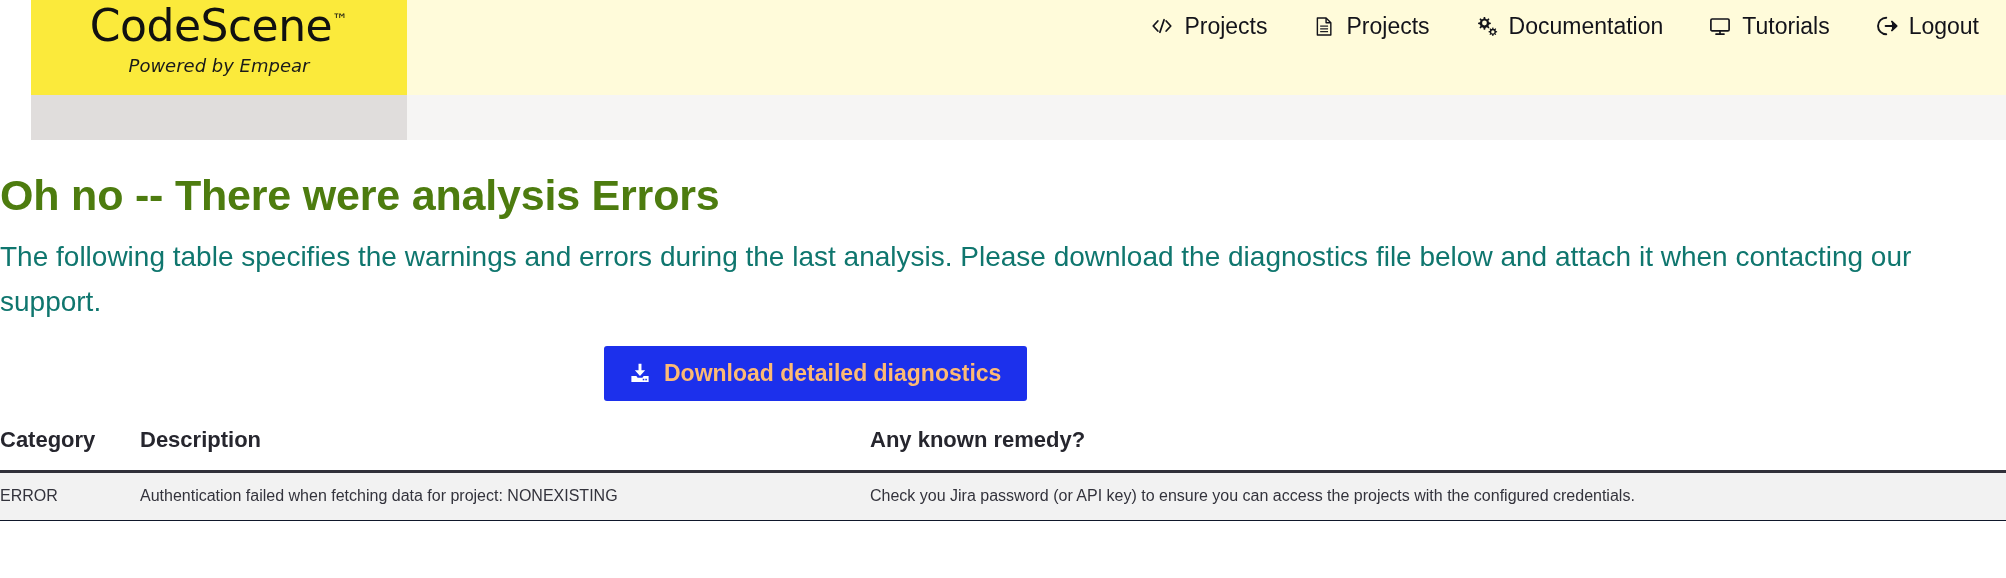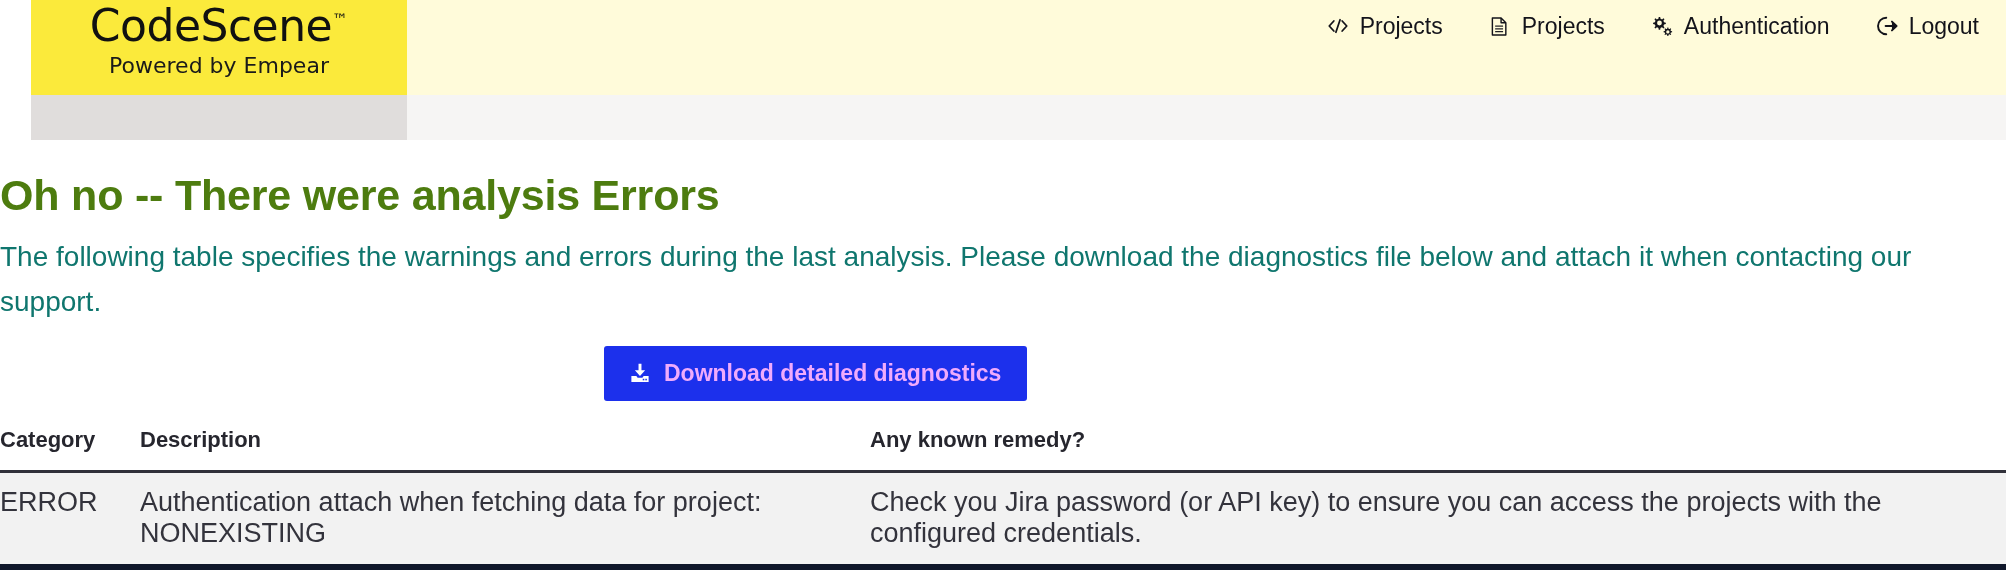--- a/index.html
+++ b/index.html
@@ -52,25 +52,26 @@
     white-space: nowrap;
   }
   .brand-tm {
     font-size: 16px;
     vertical-align: super;
     line-height: 1;
     letter-spacing: 0;
   }
   .brand-tagline {
     font-family: "DejaVu Sans", sans-serif;
-    font-size: 22px;
+    font-size: 18px;
     color: #1a1a1a;
     line-height: 22px;
     margin-top: 4px;
     white-space: nowrap;
+    font-style: italic;
   }
 
   .nav-items {
     flex: 1 1 auto;
     display: flex;
     align-items: flex-start;
     justify-content: flex-end;
     padding-top: 12px;
     padding-right: 36px;
     gap: 0px;
@@ -144,21 +145,21 @@
     display: flex;
     justify-content: flex-start;
     padding-top: 22px;
     padding-left: 604px;
   }
   .btn-download {
     display: inline-flex;
     align-items: center;
     gap: 12px;
     background: #1c30ec;
-    color: #f0abfc;
+    color: #fdba74;
     border: none;
     border-radius: 3px;
     font-family: "Liberation Sans", sans-serif;
     font-size: 23px;
     font-weight: bold;
     line-height: 28px;
     padding: 13px 26px 14px 24px;
     cursor: pointer;
     white-space: nowrap;
   }
@@ -181,26 +182,26 @@
     text-align: left;
     font-size: 22px;
     font-weight: bold;
     color: #26262e;
     padding: 6px 0 17px 0;
     border-bottom: 3px solid #31313a;
     vertical-align: bottom;
   }
   .err-table td {
     text-align: left;
-    font-size: 27px;
+    font-size: 16px;
     font-weight: 400;
     color: #33333c;
     padding: 14px 0 15px 0;
     background: #f2f2f2;
-    border-bottom: 6px solid #0f172a;
+    border-bottom: 1px solid #0f172a;
     vertical-align: top;
   }
   .col-category { width: 130px; padding-left: 0; }
   .col-description { width: 730px; }
   .col-remedy { width: auto; }
   .err-table th.col-description,
   .err-table td.col-description { padding-left: 10px; }
   .err-table th.col-remedy,
   .err-table td.col-remedy { padding-left: 0px; }
 </style>
@@ -244,23 +245,33 @@
 
       <a class="nav-item">
         <span class="nico">
           <svg viewBox="0 0 26 24" width="26" height="23" fill="#13131a">
             <path d="M9.6 2.1 l1.5 0 0.35 1.9 a5.4 5.4 0 0 1 1.55 0.64 l1.55 -1.15 1.05 1.05 -1.15 1.55 a5.4 5.4 0 0 1 0.64 1.55 l1.9 0.35 0 1.5 -1.9 0.35 a5.4 5.4 0 0 1 -0.64 1.55 l1.15 1.55 -1.05 1.05 -1.55 -1.15 a5.4 5.4 0 0 1 -1.55 0.64 l-0.35 1.9 -1.5 0 -0.35 -1.9 a5.4 5.4 0 0 1 -1.55 -0.64 l-1.55 1.15 -1.05 -1.05 1.15 -1.55 a5.4 5.4 0 0 1 -0.64 -1.55 l-1.9 -0.35 0 -1.5 1.9 -0.35 a5.4 5.4 0 0 1 0.64 -1.55 l-1.15 -1.55 1.05 -1.05 1.55 1.15 a5.4 5.4 0 0 1 1.55 -0.64 z"></path>
             <circle cx="10.35" cy="8.35" r="2.5" fill="#fffbda"></circle>
             <path d="M18.6 13.0 l1.0 0 0.24 1.28 a3.7 3.7 0 0 1 1.04 0.43 l1.04 -0.78 0.71 0.71 -0.78 1.04 a3.7 3.7 0 0 1 0.43 1.04 l1.28 0.24 0 1.0 -1.28 0.24 a3.7 3.7 0 0 1 -0.43 1.04 l0.78 1.04 -0.71 0.71 -1.04 -0.78 a3.7 3.7 0 0 1 -1.04 0.43 l-0.24 1.28 -1.0 0 -0.24 -1.28 a3.7 3.7 0 0 1 -1.04 -0.43 l-1.04 0.78 -0.71 -0.71 0.78 -1.04 a3.7 3.7 0 0 1 -0.43 -1.04 l-1.28 -0.24 0 -1.0 1.28 -0.24 a3.7 3.7 0 0 1 0.43 -1.04 l-0.78 -1.04 0.71 -0.71 1.04 0.78 a3.7 3.7 0 0 1 1.04 -0.43 z"></path>
             <circle cx="19.1" cy="17.68" r="1.72" fill="#fffbda"></circle>
           </svg>
         </span>
-        <span class="nav-item-label">Authentication</span>
-      </a>
-
+        <span class="nav-item-label">Documentation</span>
+      </a>
+
+      <a class="nav-item">
+        <span class="nico">
+          <svg viewBox="0 0 24 24" width="24" height="21" fill="none" stroke="#13131a" stroke-width="1.9" stroke-linejoin="round">
+            <rect x="1.6" y="3.4" width="20.8" height="13.6" rx="1.4"></rect>
+            <line x1="12" y1="17.2" x2="12" y2="20.6" stroke-linecap="round"></line>
+            <line x1="7.4" y1="20.8" x2="16.6" y2="20.8" stroke-linecap="round"></line>
+          </svg>
+        </span>
+        <span class="nav-item-label">Tutorials</span>
+      </a>
 
 
       <a class="nav-item">
         <span class="nico">
           <svg viewBox="0 0 24 24" width="24" height="22" fill="none" stroke="#13131a" stroke-width="2.1" stroke-linecap="round" stroke-linejoin="round">
             <path d="M11.2 3.0 a9 9 0 1 0 0 18"></path>
             <line x1="10.5" y1="12" x2="22" y2="12"></line>
             <polyline points="17.4,7.2 22.4,12 17.4,16.8" fill="#13131a"></polyline>
           </svg>
         </span>
@@ -300,19 +311,19 @@
     <thead>
       <tr>
         <th class="col-category">Category</th>
         <th class="col-description">Description</th>
         <th class="col-remedy">Any known remedy?</th>
       </tr>
     </thead>
     <tbody>
       <tr>
         <td class="col-category">ERROR</td>
-        <td class="col-description">Authentication attach when fetching data for project: NONEXISTING</td>
+        <td class="col-description">Authentication failed when fetching data for project: NONEXISTING</td>
         <td class="col-remedy">Check you Jira password (or API key) to ensure you can access the projects with the configured credentials.</td>
       </tr>
     </tbody>
   </table>
 
 </div>
 
 </body></html>

